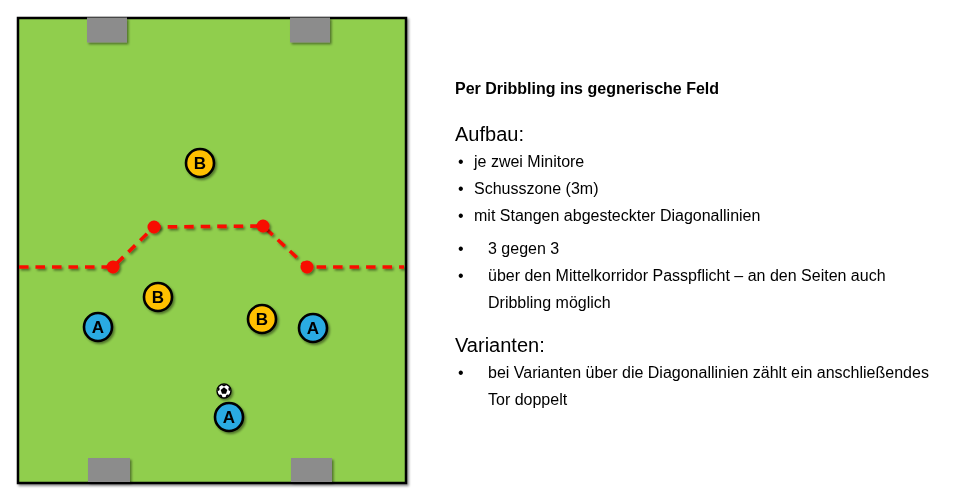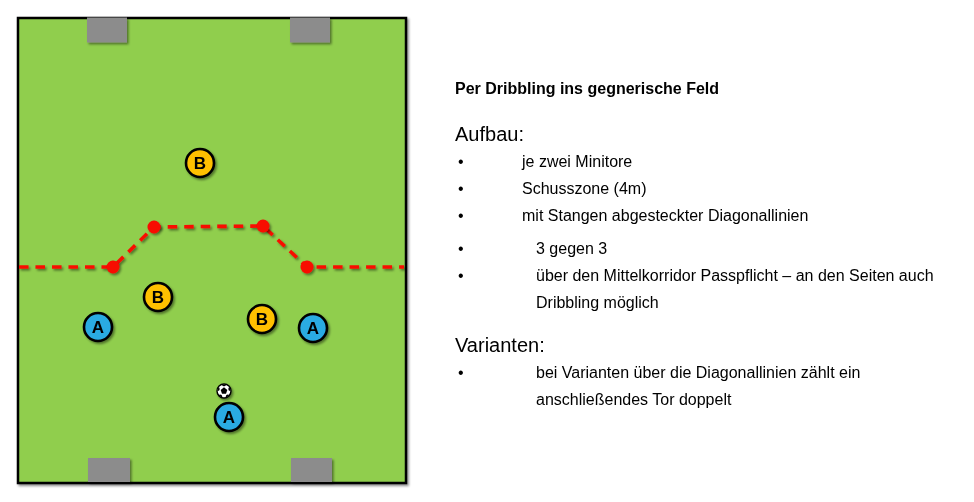--- a/index.html
+++ b/index.html
@@ -33,21 +33,21 @@
     line-height: 27px;
   }
   .section { margin-top: 0; }
   .section.s1 { margin-top: 6px; }
   .section.s2 { margin-top: 16px; }
   ul { list-style: none; }
   li { display: flex; line-height: 27px; }
   .bullet { flex: 0 0 auto; padding-left: 3px; }
   ul.tight .bullet { width: 19px; }
   ul.wide  .bullet { width: 33px; }
-  .li-text { flex: 1 1 auto; margin-left: 48px; }
+  .li-text { flex: 1 1 auto; }
 
   .player-label {
     font-size: 17px;
     font-weight: bold;
     text-anchor: middle;
   }
 </style>
 </head>
 <body>
 
@@ -125,21 +125,21 @@
 
     <div class="section s0">
       <h2>Aufbau:</h2>
       <ul class="tight">
         <li>
           <span class="bullet">•</span>
           <span class="li-text">je zwei Minitore</span>
         </li>
         <li>
           <span class="bullet">•</span>
-          <span class="li-text">Schusszone (4m)</span>
+          <span class="li-text">Schusszone (3m)</span>
         </li>
         <li>
           <span class="bullet">•</span>
           <span class="li-text">mit Stangen abgesteckter Diagonallinien</span>
         </li>
       </ul>
     </div>
 
     <div class="section s1">
       <ul class="wide">

